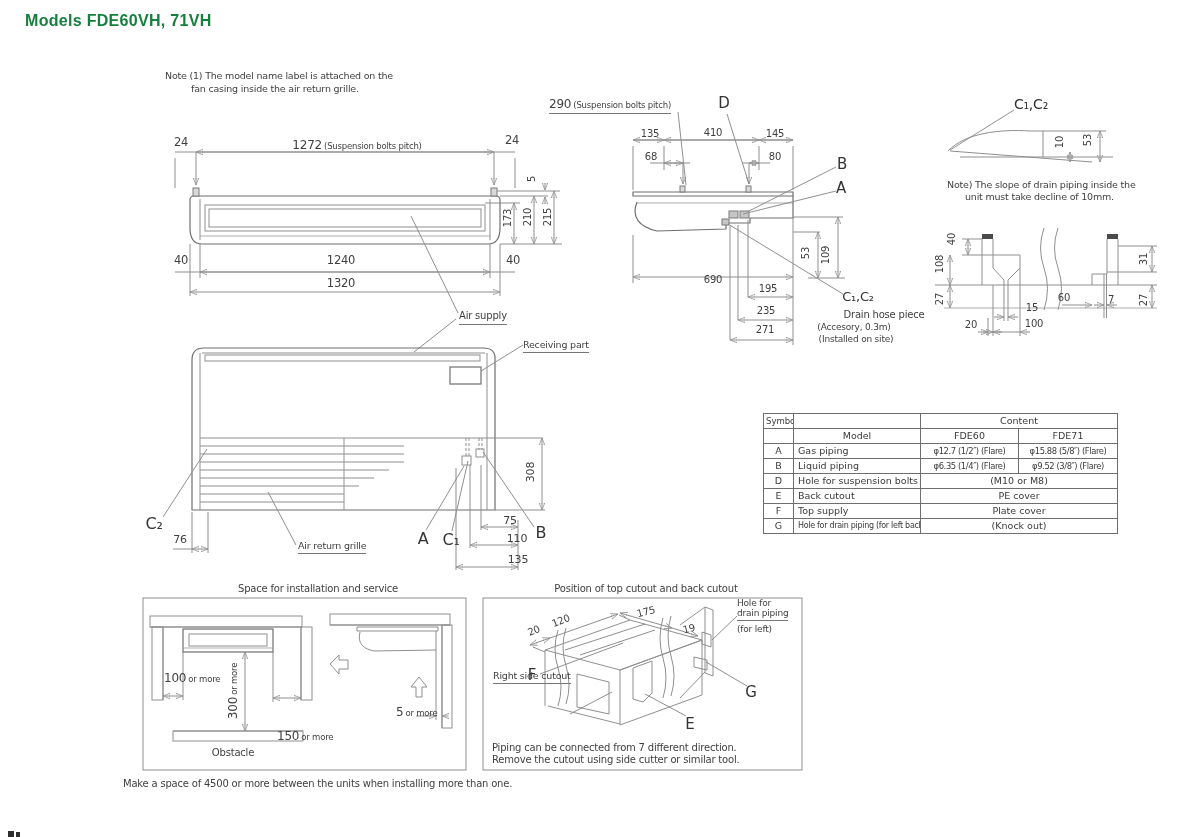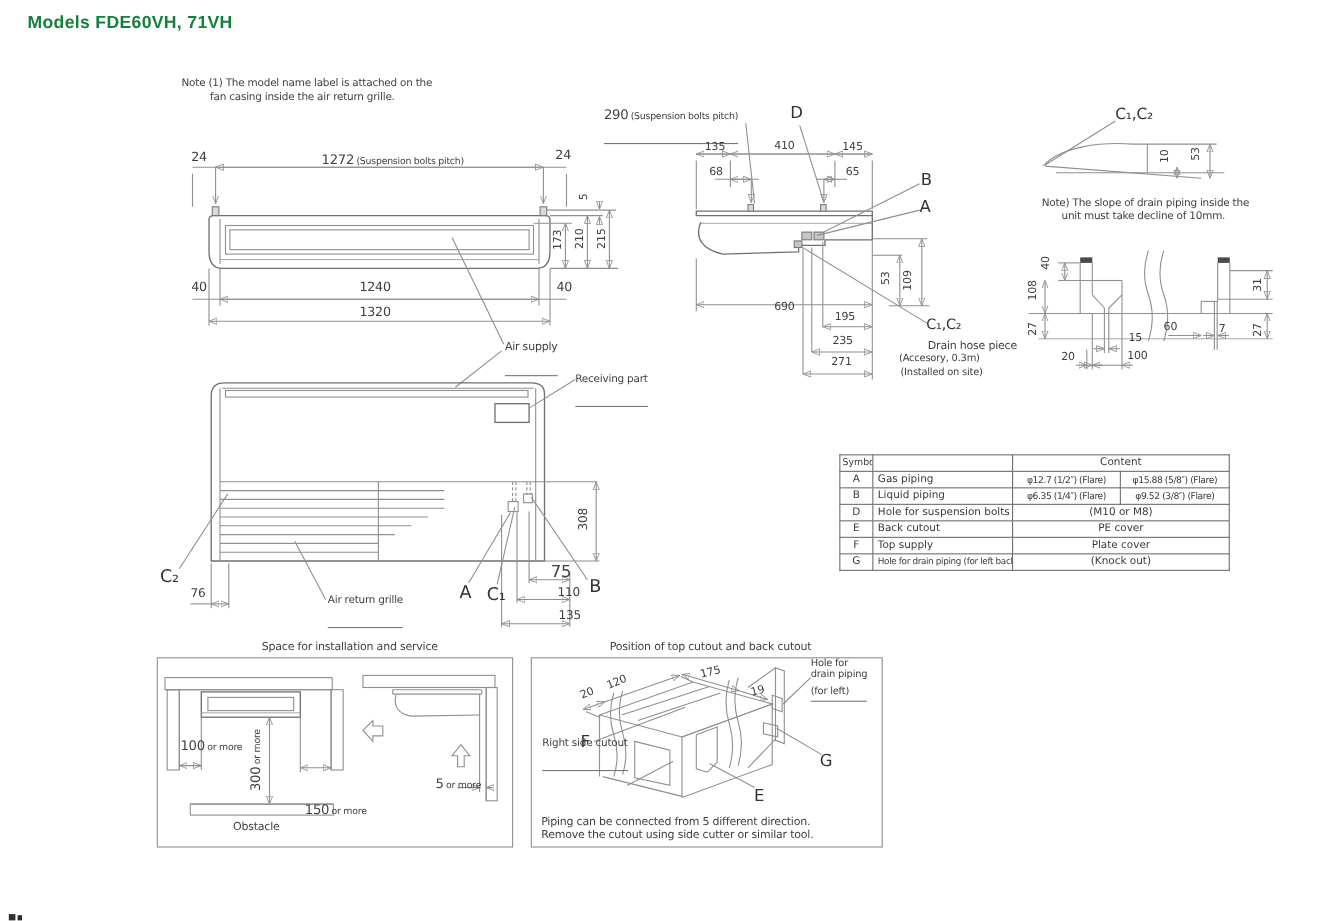--- a/index.html
+++ b/index.html
@@ -12,21 +12,21 @@
   svg .fillc{fill:#d9d9d9;stroke:#7a7a7a;}
   svg .fillp{fill:#c6c6c6;stroke:#7a7a7a;}
   svg .cap{fill:#4a4a4a;stroke:none;}
   svg .dash{stroke-dasharray:3,2;}
   .t{position:absolute;transform:translate(-50%,-50%);white-space:nowrap;font-size:10px;
      color:#3f3f3f;letter-spacing:-.2px;line-height:1;}
   .tl{position:absolute;white-space:nowrap;font-size:9.5px;color:#3f3f3f;letter-spacing:-.2px;line-height:1.25;}
   .rot{transform:translate(-50%,-50%) rotate(-90deg);}
   .big{font-size:15px;color:#333;}
   .med{font-size:13px;color:#333;}
-  .und{border-bottom:1px solid #777;padding-bottom:18px;}
+  .und{border-bottom:1px solid #777;padding-bottom:1px;}
   .grp{display:flex;align-items:baseline;gap:2px;}
   .n{font-size:12px;} .s{font-size:8.5px;}
   #page-title{position:absolute;left:25px;top:12px;font-family:"Liberation Sans",sans-serif;
      font-weight:bold;font-size:16px;letter-spacing:.3px;}
   table.parts{position:absolute;left:763px;top:413px;border-collapse:collapse;table-layout:fixed;width:355px;}
   table.parts td{border:1px solid #6e6e6e;font-size:9.5px;color:#3a3a3a;text-align:center;
      height:14px;padding:0 2px;line-height:1;overflow:hidden;white-space:nowrap;}
   table.parts td.l{text-align:left;padding-left:4px;}
   table.parts td.sm{font-size:8px;letter-spacing:-.3px;}
   table.parts td.sm2{font-size:8.4px;letter-spacing:-.4px;}
@@ -315,21 +315,21 @@
 
 <div class="tl grp und" style="left:549px;top:97px">
   <span class="n">290</span>
   <span class="s">(Suspension bolts pitch)</span>
 </div>
 <div class="t big" style="left:724px;top:103px">D</div>
 <div class="t" style="left:650px;top:134px">135</div>
 <div class="t" style="left:713px;top:133px">410</div>
 <div class="t" style="left:775px;top:134px">145</div>
 <div class="t" style="left:651px;top:157px">68</div>
-<div class="t" style="left:775px;top:157px">65</div>
+<div class="t" style="left:775px;top:157px">80</div>
 <div class="t big" style="left:842px;top:164px">B</div>
 <div class="t big" style="left:841px;top:188px">A</div>
 <div class="t rot" style="left:806px;top:253px">53</div>
 <div class="t rot" style="left:826px;top:255px">109</div>
 <div class="t" style="left:713px;top:280px">690</div>
 <div class="t" style="left:768px;top:289px">195</div>
 <div class="t" style="left:766px;top:311px">235</div>
 <div class="t" style="left:765px;top:330px">271</div>
 <div class="t med" style="left:858px;top:296px">C₁,C₂</div>
 <div class="t" style="left:884px;top:315px;font-size:10px">Drain hose piece</div>
@@ -353,39 +353,45 @@
 <div class="t rot" style="left:1144px;top:259px">31</div>
 <div class="t rot" style="left:1144px;top:300px">27</div>
 
 <div class="tl und" style="left:523px;top:339px">Receiving part</div>
 <div class="t" style="left:154px;top:524px;font-size:16px;color:#333">C₂</div>
 <div class="t" style="left:180px;top:539px;font-size:11px">76</div>
 <div class="tl und" style="left:298px;top:540px">Air return grille</div>
 <div class="t" style="left:423px;top:539px;font-size:16px;color:#333">A</div>
 <div class="t" style="left:451px;top:540px;font-size:16px;color:#333">C₁</div>
 <div class="t" style="left:541px;top:533px;font-size:16px;color:#333">B</div>
-<div class="t" style="left:510px;top:520px;font-size:15px">75</div>
+<div class="t" style="left:510px;top:520px;font-size:11px">75</div>
 <div class="t" style="left:517px;top:538px;font-size:11px">110</div>
 <div class="t" style="left:518px;top:559px;font-size:11px">135</div>
 <div class="t rot" style="left:530px;top:472px;font-size:11px">308</div>
 
 <table class="parts">
   <colgroup>
         <col style="width:30px">
         <col style="width:127px">
         <col style="width:98px">
         <col style="width:99px">
       </colgroup>
   <tbody>
         <tr>
     <td style="font-size:8.5px">Symbol</td>
     <td></td>
     <td colspan="2">Content</td>
   </tr>
   <tr>
+    <td></td>
+    <td>Model</td>
+    <td>FDE60</td>
+    <td>FDE71</td>
+  </tr>
+  <tr>
     <td>A</td>
     <td class="l">Gas piping</td>
     <td class="sm2">φ12.7 (1/2″) (Flare)</td>
     <td class="sm2">φ15.88 (5/8″) (Flare)</td>
   </tr>
   <tr>
     <td>B</td>
     <td class="l">Liquid piping</td>
     <td class="sm2">φ6.35 (1/4″) (Flare)</td>
     <td class="sm2">φ9.52 (3/8″) (Flare)</td>
@@ -424,32 +430,33 @@
 </div>
 <div class="tl grp" style="left:277px;top:729px">
   <span class="n">150</span>
   <span class="s">or more</span>
 </div>
 <div class="tl grp" style="left:396px;top:705px">
   <span class="n">5</span>
   <span class="s">or more</span>
 </div>
 <div class="t" style="left:233px;top:753px">Obstacle</div>
+<div class="tl" style="left:123px;top:778px;font-size:10px">Make a space of 4500 or more between the units when installing more than one.</div>
 
 <div class="t" style="left:646px;top:589px">Position of top cutout and back cutout</div>
 <div class="t" style="left:534px;top:631px;transform:translate(-50%,-50%) rotate(-22deg)">20</div>
 <div class="t" style="left:561px;top:621px;transform:translate(-50%,-50%) rotate(-22deg)">120</div>
 <div class="t" style="left:646px;top:612px;transform:translate(-50%,-50%) rotate(-14deg)">175</div>
 <div class="t" style="left:689px;top:629px;transform:translate(-50%,-50%) rotate(-14deg)">19</div>
 <div class="t big" style="left:532px;top:675px">F</div>
 <div class="t big" style="left:690px;top:724px">E</div>
 <div class="t big" style="left:751px;top:692px">G</div>
 <div class="tl und" style="left:493px;top:670px">Right side cutout</div>
 <div class="tl" style="left:737px;top:598px;font-size:9px">Hole for</div>
 <div class="tl und" style="left:737px;top:608px;font-size:9px">drain piping</div>
 <div class="tl" style="left:737px;top:624px;font-size:9px">(for left)</div>
-<div class="tl" style="left:492px;top:742px;font-size:10px">Piping can be connected from 5 different direction.</div>
+<div class="tl" style="left:492px;top:742px;font-size:10px">Piping can be connected from 7 different direction.</div>
 <div class="tl" style="left:492px;top:754px;font-size:10px">Remove the cutout using side cutter or similar tool.</div>
 
 <div class="mark" style="left:8px;top:831px;width:6px;height:6px"></div>
 <div class="mark" style="left:16px;top:832px;width:4px;height:5px"></div>
 
 </div>
 
 </body></html>

